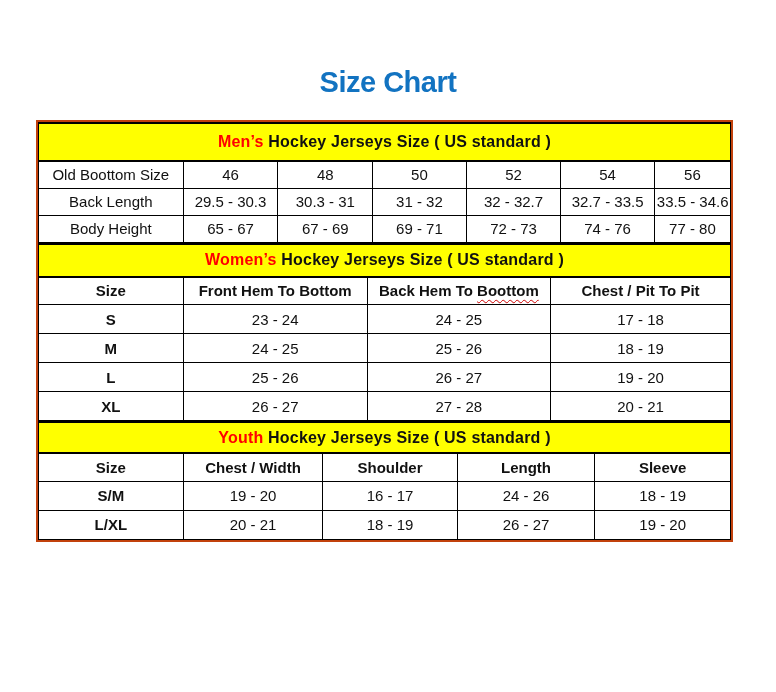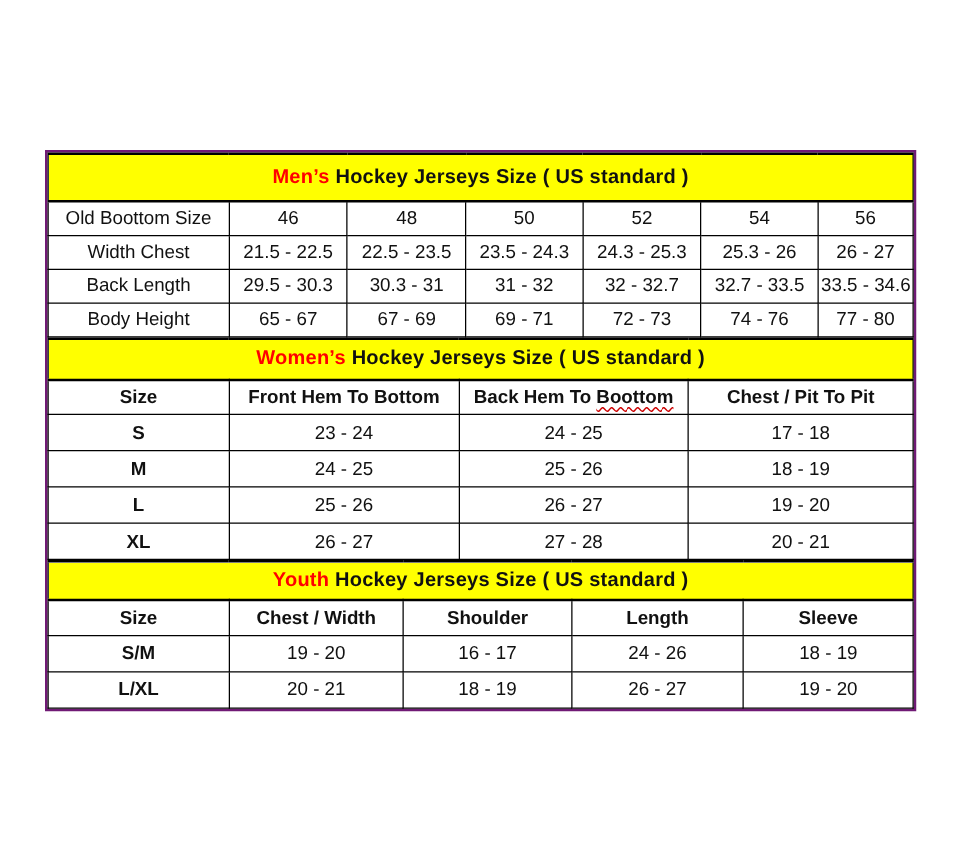--- a/index.html
+++ b/index.html
@@ -22,21 +22,21 @@
     font-size: 29px;
     font-weight: 700;
     letter-spacing: -0.5px;
     color: #1273c1;
   }
   .chart-wrap {
     position: absolute;
     left: 36px;
     top: 120px;
     width: 697px;
-    border: 2px solid #701a75;
+    border: 2px solid #c2410c;
   }
   table {
     width: 100%;
     border-collapse: collapse;
     table-layout: fixed;
   }
   td, th {
     border: 1px solid #000000;
     text-align: center;
     vertical-align: middle;
@@ -68,20 +68,21 @@
     text-decoration-color: #cc0000;
     text-decoration-thickness: 1px;
     text-underline-offset: 3px;
   }
 </style>
 </head>
 <body>
 
 <div class="sheet">
 
+  <div class="page-title">Size Chart</div>
 
   <div class="chart-wrap">
 
     <table>
       <colgroup>
         <col style="width:20.9%">
           <col style="width:13.7%">
           <col style="width:13.7%">
         <col style="width:13.5%">
           <col style="width:13.7%">
@@ -95,29 +96,20 @@
       <tr class="r-men">
         <td>Old Boottom Size</td>
         <td>46</td>
         <td>48</td>
         <td>50</td>
         <td>52</td>
         <td>54</td>
         <td>56</td>
       </tr>
       <tr class="r-men">
-        <td>Width Chest</td>
-        <td>21.5 - 22.5</td>
-        <td>22.5 - 23.5</td>
-        <td>23.5 - 24.3</td>
-        <td>24.3 - 25.3</td>
-        <td>25.3 - 26</td>
-        <td>26 - 27</td>
-      </tr>
-      <tr class="r-men">
         <td>Back Length</td>
         <td>29.5 - 30.3</td>
         <td>30.3 - 31</td>
         <td>31 - 32</td>
         <td>32 - 32.7</td>
         <td>32.7 - 33.5</td>
         <td>33.5 - 34.6</td>
       </tr>
       <tr class="r-men">
         <td>Body Height</td>

